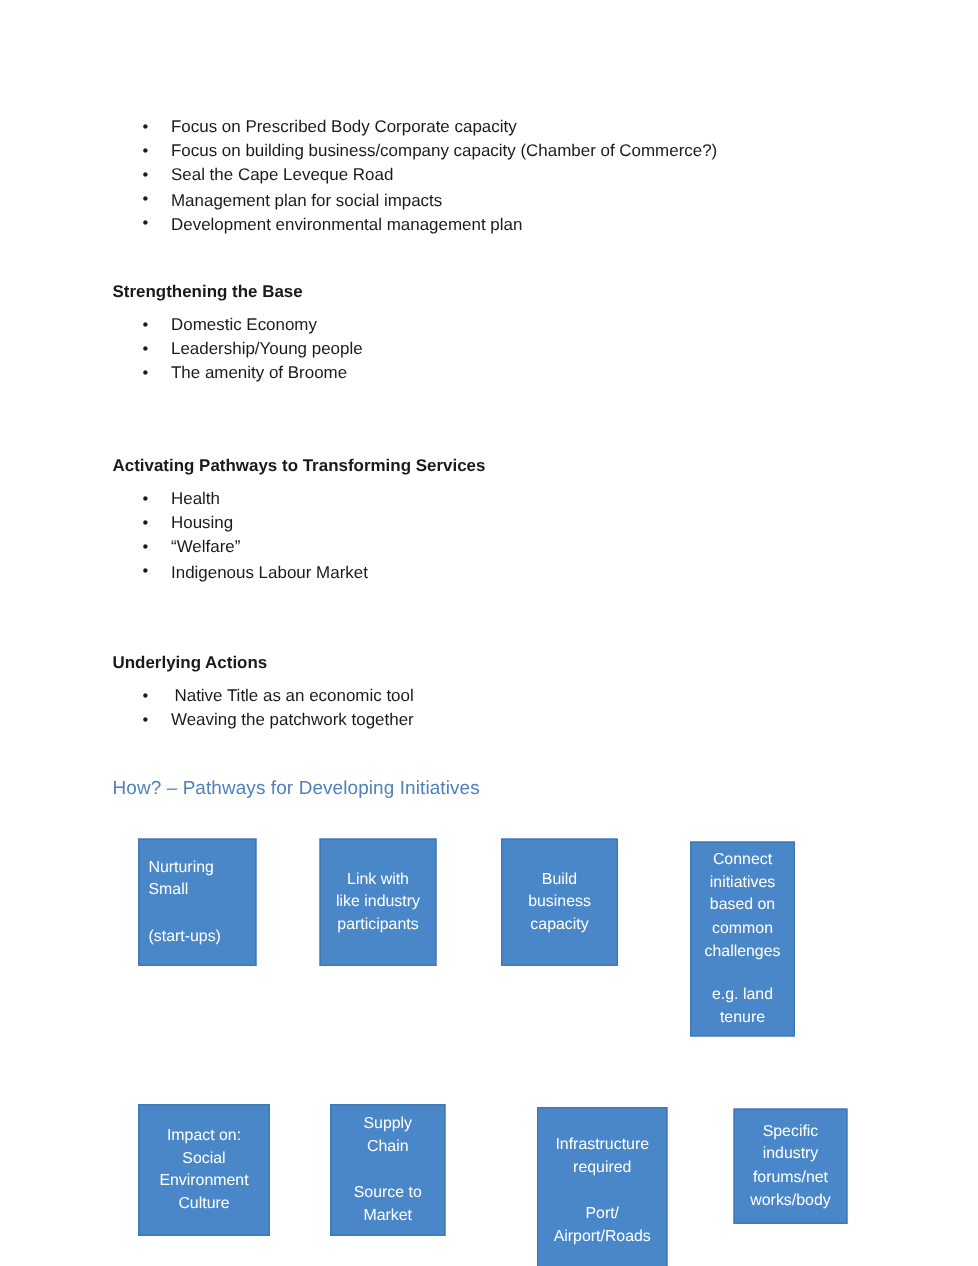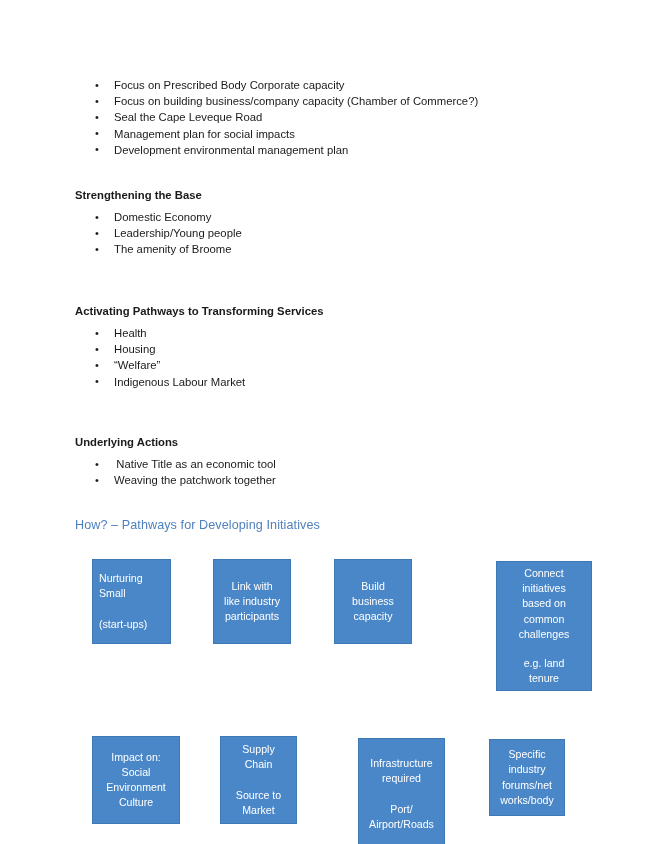--- a/index.html
+++ b/index.html
@@ -121,21 +121,21 @@
     <div class="line">like industry</div>
     <div class="line">participants</div>
   </div>
 
   <div class="box center" style="left:334px; top:559px; width:78px; height:85px;align-items:center;">
     <div class="line">Build</div>
     <div class="line">business</div>
     <div class="line">capacity</div>
   </div>
 
-  <div class="box center" style="left:460px; top:561px; width:96px; height:130px;margin-left:36px;">
+  <div class="box center" style="left:460px; top:561px; width:70px; height:130px;">
     <div class="line">Connect</div>
     <div class="line">initiatives</div>
     <div class="line">based on</div>
     <div class="line">common</div>
     <div class="line">challenges</div>
     <div class="spacer"></div>
     <div class="line">e.g. land</div>
     <div class="line">tenure</div>
   </div>
 

